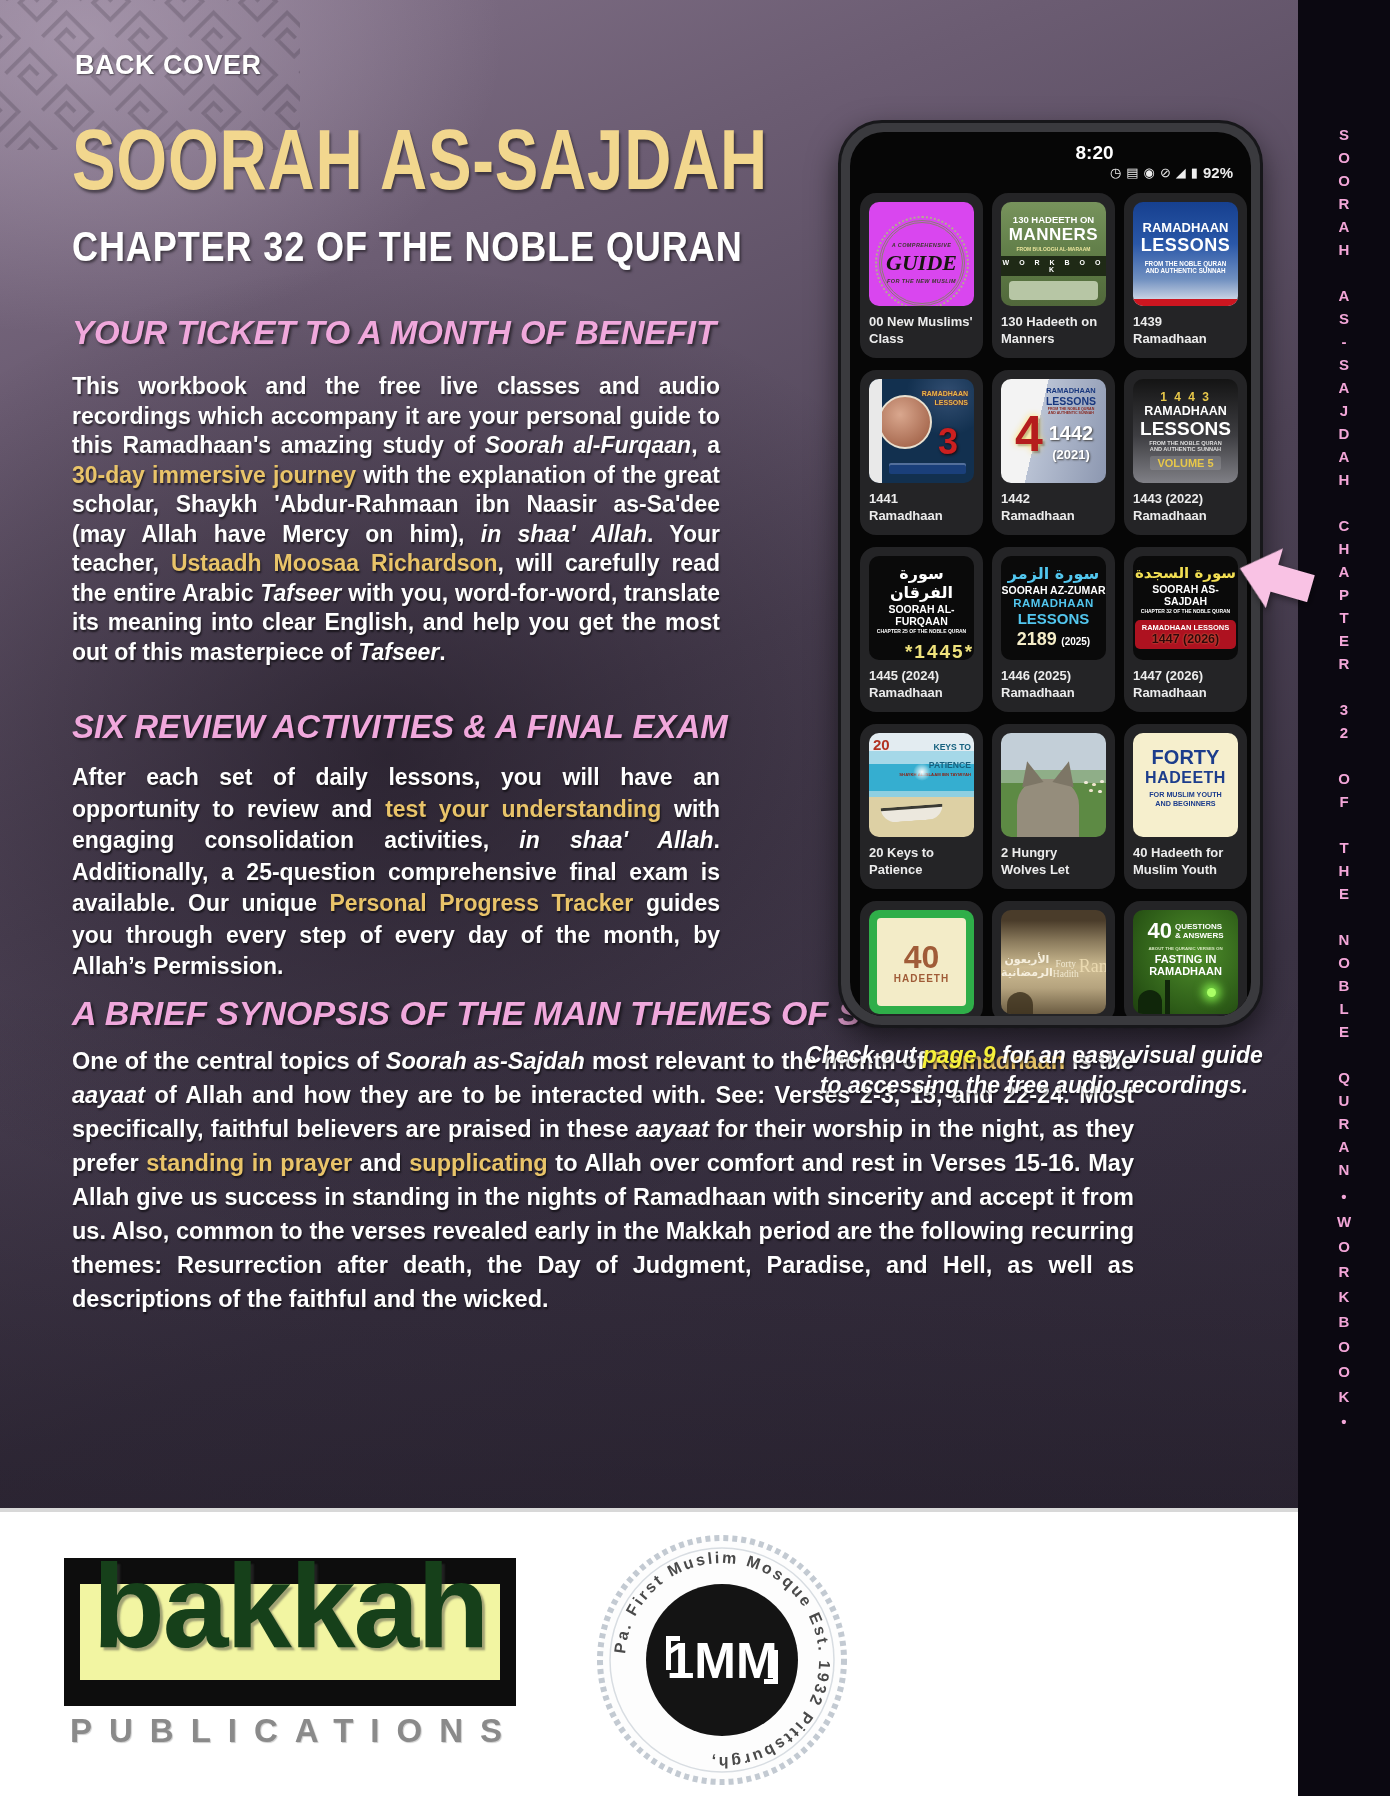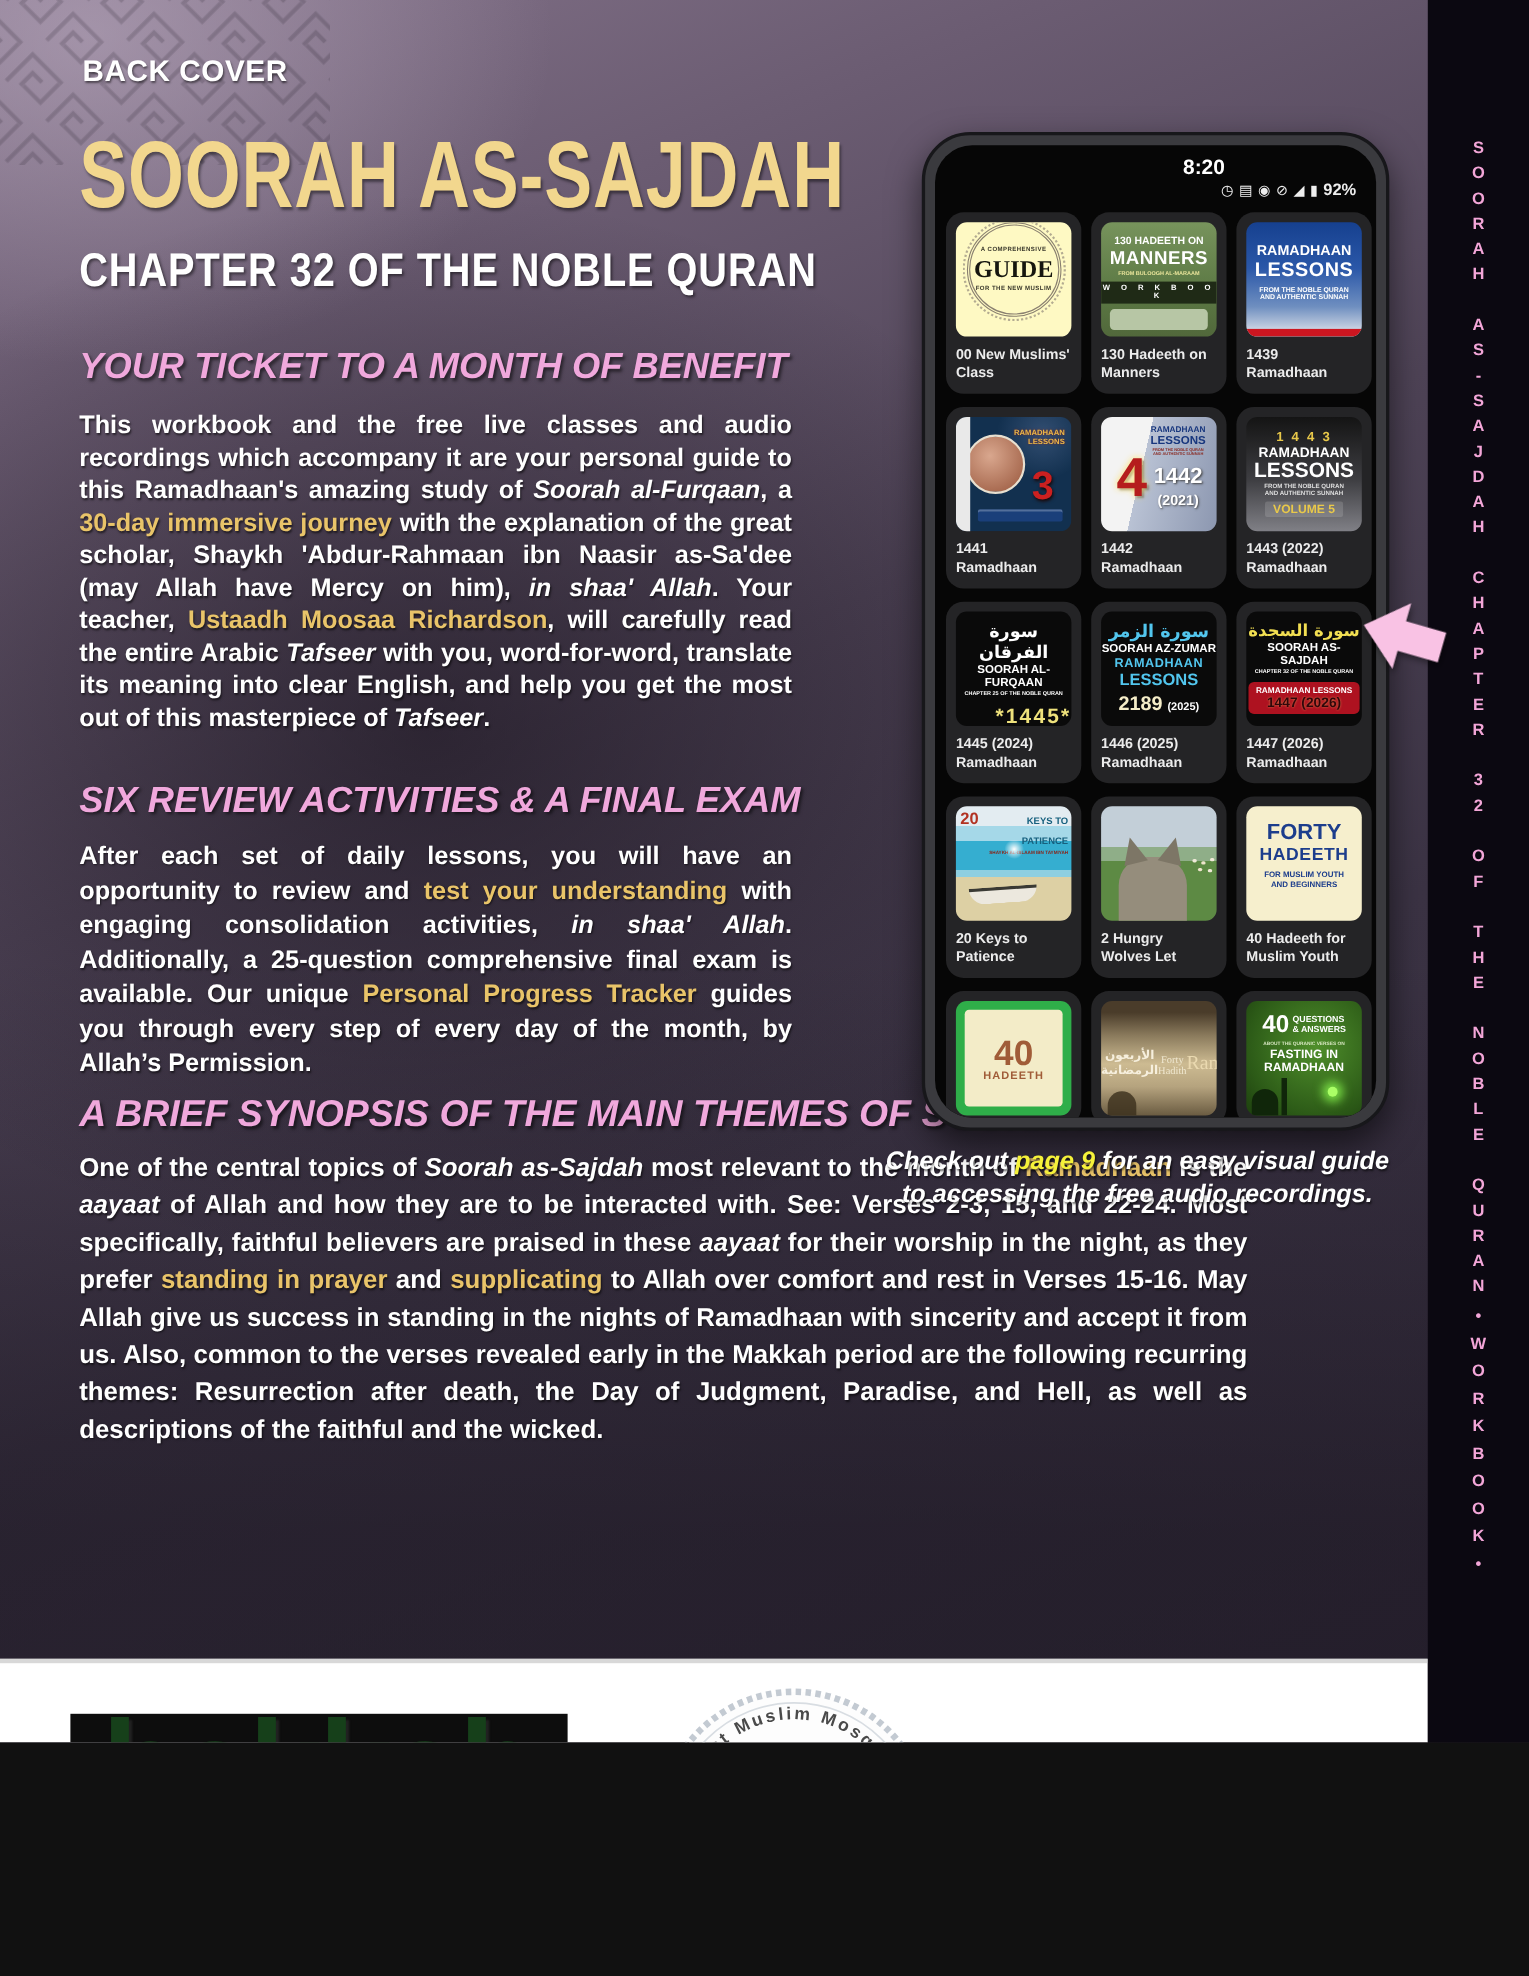--- a/index.html
+++ b/index.html
@@ -1,17 +1,17 @@
 <!DOCTYPE html>
 <html><head>
 <meta charset="utf-8">
 <style>
   * { margin:0; padding:0; box-sizing:border-box; }
   body { background:#111; font-family:"Liberation Sans",sans-serif; }
-  .page { position:relative; width:1390px; height:1584px; overflow:hidden;
+  .page { position:relative; width:1390px; height:1796px; overflow:hidden;
     background:
       radial-gradient(ellipse 700px 500px at 6% 2%, rgba(205,190,210,.45), transparent 60%),
       linear-gradient(158deg,#85748b 0%,#6b5c72 18%,#4e4356 40%,#3b3344 62%,#322b3b 100%);
   }
   .bg-pattern { position:absolute; inset:0; z-index:0; opacity:.5; }
   .vignette { position:absolute; inset:0; z-index:1;
     background:
       radial-gradient(ellipse 900px 700px at 28% 42%, rgba(16,11,20,.55), transparent 70%),
       linear-gradient(180deg, transparent 55%, rgba(14,10,18,.4) 88%);
   }
@@ -54,21 +54,21 @@
   .sticons { margin-left:auto; display:flex; align-items:center; gap:5px; font-size:13px; color:#eee; }
   .sticons .battery-pct { font-size:15px; font-weight:bold; }
   .grid { display:grid; grid-template-columns:repeat(3,1fr); column-gap:9px; row-gap:12px;
     padding:8px 10px; flex:1; }
   .cell { background:#242426; border-radius:16px; padding:9px; }
   .cover { width:105px; height:104px; border-radius:10px; overflow:hidden; position:relative; }
   .tlabel { margin-top:7px; color:#ececec; font-weight:bold; font-size:13px; line-height:17px;
     max-height:36px; overflow:hidden; }
 
   
-  .c-guide { background:#fef9c3; display:flex; align-items:flex-start; justify-content:center; }
+  .c-guide { background:#d946ef; display:flex; align-items:flex-end; justify-content:center;font-style:italic; }
   .guide-ring { width:86px; height:86px; border-radius:50%; border:3px double #8a8070;
     outline:2px dotted #b3ab91; outline-offset:2px; display:flex; flex-direction:column;
     align-items:center; justify-content:center; text-align:center; color:#3a382c; }
   .guide-small { font-size:5.5px; letter-spacing:.4px; font-weight:bold; }
   .guide-title { font-family:"Liberation Serif",serif; font-size:22px; font-weight:bold; color:#16160f; margin:2px 0; }
 
   .c-manners { background:linear-gradient(180deg,#77935c,#5d7a45 58%,#51683b); display:flex;
     flex-direction:column; align-items:center; text-align:center; padding-top:12px; }
   .mn1 { color:#fff; font-weight:bold; font-size:9.5px; }
   .mn2 { color:#fff; font-weight:bold; font-size:17px; letter-spacing:.5px; }

